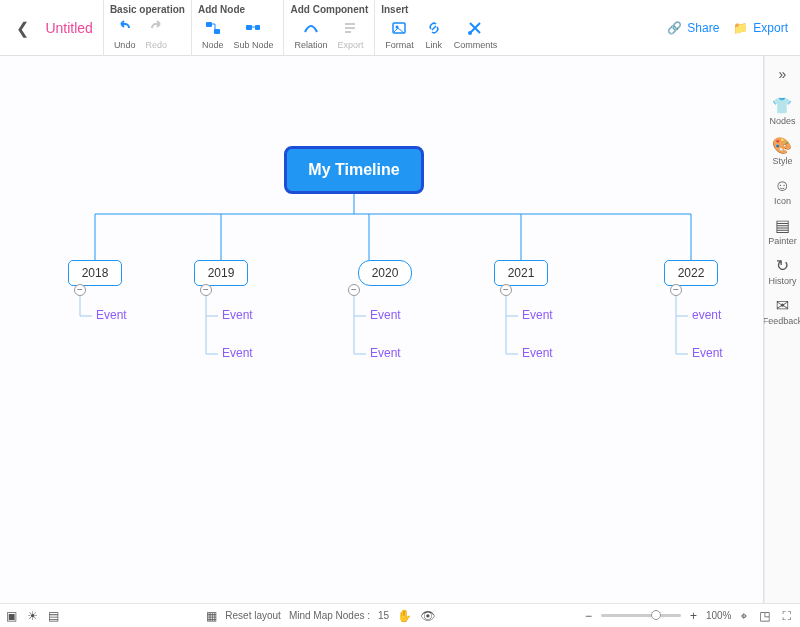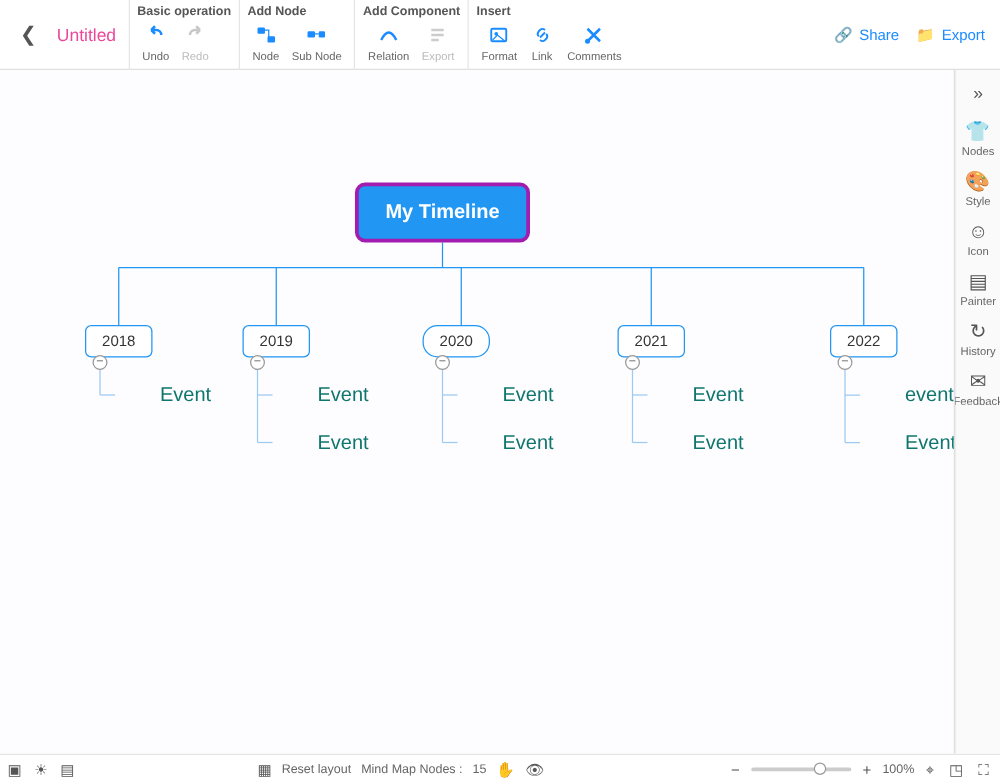--- a/index.html
+++ b/index.html
@@ -23,23 +23,23 @@
   
   
   .workspace { position: absolute; top: 56px; left: 0; right: 0; bottom: 24px; display: flex; }
   .canvas { flex: 1; position: relative; background: #fdfdff; border-right: 1px solid #e0e0e0; overflow: hidden; }
   .right-panel { width: 36px; background: #fafafa; border-left: 1px solid #eee; display: flex; flex-direction: column; align-items: center; padding-top: 6px; gap: 12px; }
   .rp-collapse { font-size: 14px; color: #555; cursor: pointer; padding: 4px; }
   .rp-item { display: flex; flex-direction: column; align-items: center; font-size: 9px; color: #666; cursor: pointer; gap: 2px; }
   .rp-icon { font-size: 16px; color: #555; line-height: 1; }
   
   
-  .root-node { position: absolute; left: 284px; top: 90px; width: 140px; height: 48px; background: #2196f3; border: 3px solid #a21caf; border-radius: 8px; color: #fff; font-size: 16px; font-weight: bold; display: flex; align-items: center; justify-content: center; }
+  .root-node { position: absolute; left: 284px; top: 90px; width: 140px; height: 48px; background: #2196f3; border: 3px solid #1d4ed8; border-radius: 8px; color: #fff; font-size: 16px; font-weight: bold; display: flex; align-items: center; justify-content: center; }
   .year-node { position: absolute; width: 54px; height: 26px; border: 1px solid #2196f3; border-radius: 5px; background: #fff; color: #333; font-size: 12px; display: flex; align-items: center; justify-content: center; }
-  .event-node { position: absolute; font-size: 16px; color: #0f766e; margin-left: 32px; }
+  .event-node { position: absolute; font-size: 12px; color: #8b5cf6; }
   .collapse-dot { position: absolute; width: 12px; height: 12px; border: 1px solid #999; border-radius: 50%; background: #fff; font-size: 10px; line-height: 10px; text-align: center; color: #666; cursor: pointer; }
   svg.connectors { position: absolute; top: 0; left: 0; width: 100%; height: 100%; pointer-events: none; }
   svg.connectors path, svg.connectors line { stroke: #2196f3; stroke-width: 1; fill: none; }
   svg.connectors .thin { stroke: #9ec9f0; }
   
   
   .bottom-bar { position: absolute; bottom: 0; left: 0; right: 0; height: 24px; border-top: 1px solid #e5e5e5; background: #fff; display: flex; align-items: center; font-size: 10px; color: #666; padding: 0 6px; gap: 10px; }
   .bb-left { display: flex; align-items: center; gap: 10px; }
   .bb-icon { font-size: 12px; color: #555; cursor: pointer; }
   .bb-spacer { flex: 1; }
@@ -208,21 +208,21 @@
       </svg>
     <div class="root-node">My Timeline</div>
     <div id="mindmap-nodes">
         <div class="year-node" style="left: 68px; top: 204px;">2018</div>
         <div class="collapse-dot" style="left: 74px; top: 228px;">−</div>
         <div class="event-node" style="left: 96px; top: 252px;">Event</div>
         <div class="year-node" style="left: 194px; top: 204px;">2019</div>
         <div class="collapse-dot" style="left: 200px; top: 228px;">−</div>
         <div class="event-node" style="left: 222px; top: 252px;">Event</div>
         <div class="event-node" style="left: 222px; top: 290px;">Event</div>
-        <div class="year-node" style="left: 338px; top: 204px; border-radius: 12px;">2020</div>
+        <div class="year-node" style="left: 358px; top: 204px; border-radius: 12px;">2020</div>
         <div class="collapse-dot" style="left: 348px; top: 228px;">−</div>
         <div class="event-node" style="left: 370px; top: 252px;">Event</div>
         <div class="event-node" style="left: 370px; top: 290px;">Event</div>
         <div class="year-node" style="left: 494px; top: 204px;">2021</div>
         <div class="collapse-dot" style="left: 500px; top: 228px;">−</div>
         <div class="event-node" style="left: 522px; top: 252px;">Event</div>
         <div class="event-node" style="left: 522px; top: 290px;">Event</div>
         <div class="year-node" style="left: 664px; top: 204px;">2022</div>
         <div class="collapse-dot" style="left: 670px; top: 228px;">−</div>
         <div class="event-node" style="left: 692px; top: 252px;">event</div>

